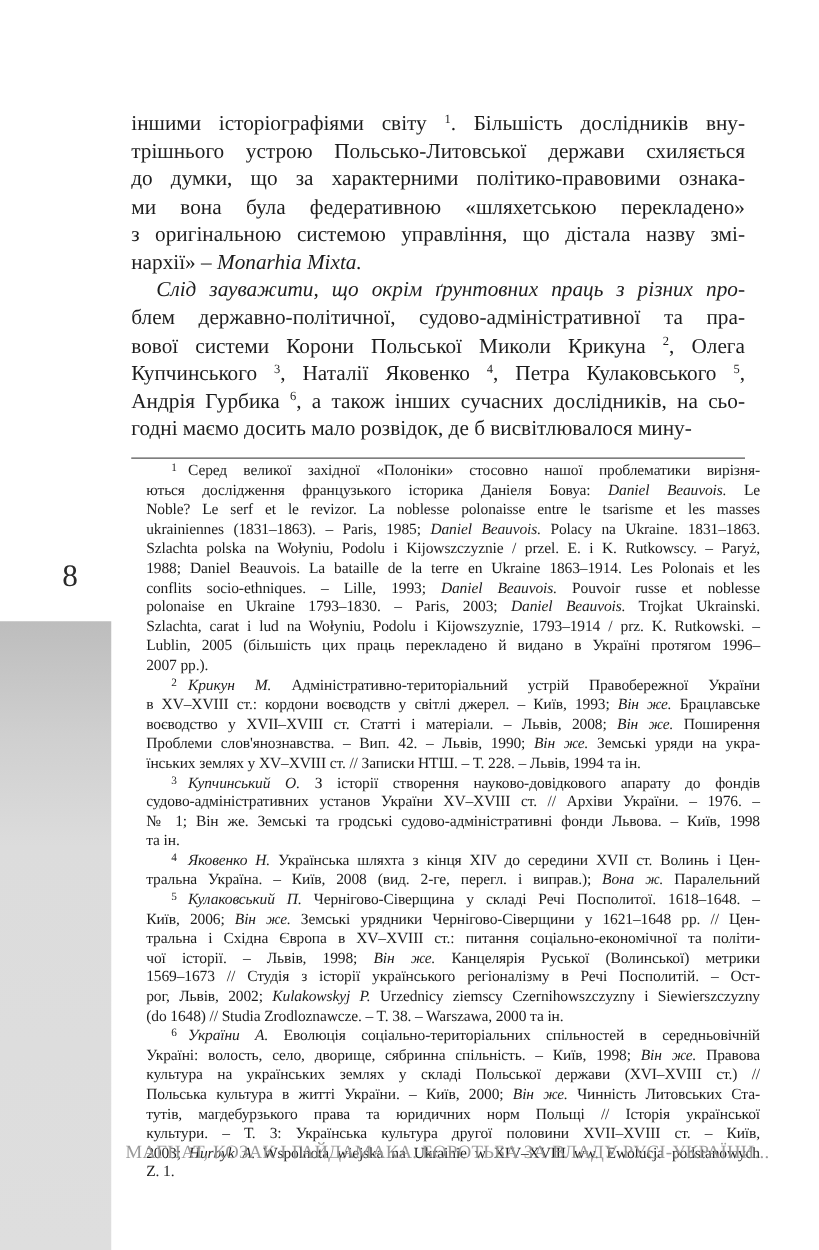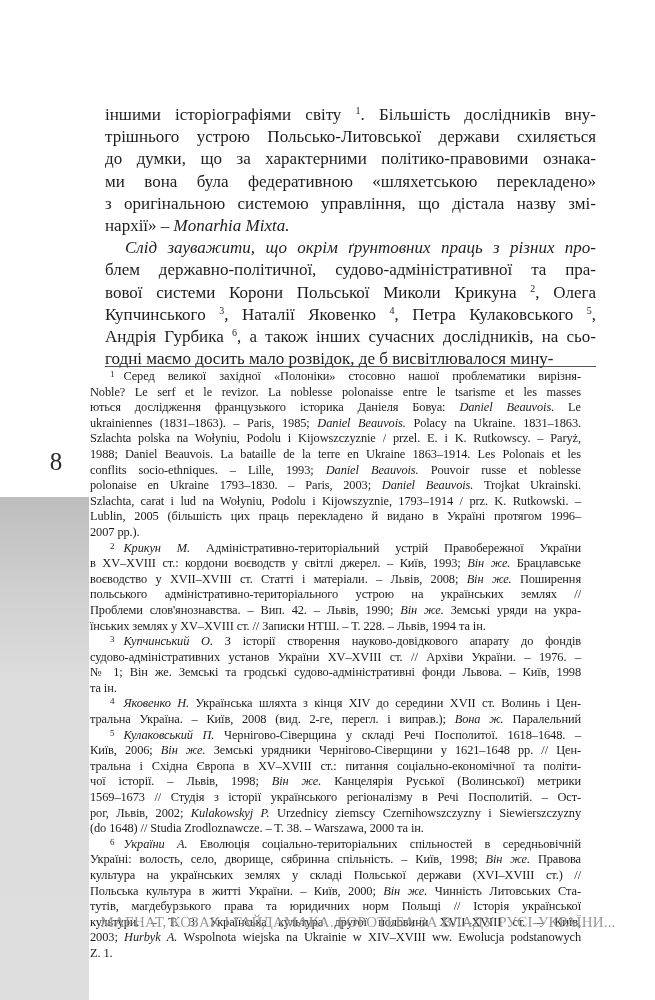--- a/index.html
+++ b/index.html
@@ -11,36 +11,36 @@
   }
   .side-band {
     position: absolute; left: 0; top: 497px; width: 89px; height: 503px;
     background: linear-gradient(to bottom, #bdbdbd 0px, #cfcfcf 90px, #dcdcdc 180px, #dedede 503px);
   }
   .page-number {
     position: absolute; left: 40px; top: 448px; width: 32px; text-align: center;
     font-size: 25px; color: #2a2a2a;
   }
   .body-text {
-    position: absolute; left: 105px; top: 104px; width: 491px;
+    position: absolute; left: 105px; top: 88px; width: 491px;
   }
   .mline {
     font-size: 17px; line-height: 22.2px; height: 22.2px;
     text-align: justify; text-align-last: justify; white-space: nowrap;
     overflow: visible;
   }
   .mline.last { text-align-last: left; }
   .mline.indent { text-indent: 20px; font-style: italic; }
   sup.fnref { font-size: 10px; vertical-align: 6px; line-height: 0; }
   .rule {
     position: absolute; left: 105px; top: 365.5px; width: 491px; height: 0;
     border-top: 1px solid #555;
   }
   .footnotes {
-    position: absolute; left: 90px; top: 369px; width: 491px;
+    position: absolute; left: 117px; top: 369px; width: 491px;
   }
   .fline {
     font-size: 12.4px; line-height: 15.6px; height: 15.6px;
     text-align: justify; text-align-last: justify; white-space: nowrap;
     letter-spacing: -0.1px;
   }
   .fline.last { text-align-last: left; }
   .fline.first { text-indent: 20px; }
   .fnmark { font-size: 9px; vertical-align: 3px; margin-right: 9px; line-height: 0; }
   i { }
@@ -76,36 +76,35 @@
       <div class="mline">Андрія Гурбика <sup class="fnref">6</sup>, а також інших сучасних дослідників, на сьо-</div>
       <div class="mline last">годні маємо досить мало розвідок, де б висвітлювалося мину-</div>
     </div>
 </div>
 
 <div class="rule"></div>
 
 <div class="footnotes" id="footnotes">
     <div>
       <div class="fline first"><span class="fnmark">1</span><span>Серед великої західної «Полоніки» стосовно нашої проблематики вирізня-</span></div>
+      <div class="fline"><span>ються дослідження французького історика Даніеля Бовуа: <i>Daniel Beauvois.</i> Le</span></div>
       <div class="fline"><span>Noble? Le serf et le revizor. La noblesse polonaisse entre le tsarisme et les masses</span></div>
-      <div class="fline"><span>ються дослідження французького історика Даніеля Бовуа: <i>Daniel Beauvois.</i> Le</span></div>
       <div class="fline"><span>ukrainiennes (1831–1863). – Paris, 1985; <i>Daniel Beauvois.</i> Polacy na Ukraine. 1831–1863.</span></div>
       <div class="fline"><span>Szlachta polska na Wołyniu, Podolu i Kijowszczyznie / przel. E. i K. Rutkowscy. – Paryż,</span></div>
       <div class="fline"><span>1988; Daniel Beauvois. La bataille de la terre en Ukraine 1863–1914. Les Polonais et les</span></div>
       <div class="fline"><span>conflits socio-ethniques. – Lille, 1993; <i>Daniel Beauvois.</i> Pouvoir russe et noblesse</span></div>
       <div class="fline"><span>polonaise en Ukraine 1793–1830. – Paris, 2003; <i>Daniel Beauvois.</i> Trojkat Ukrainski.</span></div>
       <div class="fline"><span>Szlachta, carat i lud na Wołyniu, Podolu i Kijowszyznie, 1793–1914 / prz. K. Rutkowski. –</span></div>
       <div class="fline"><span>Lublin, 2005 (більшість цих праць перекладено й видано в Україні протягом 1996–</span></div>
       <div class="fline last"><span>2007 рр.).</span></div>
     </div>
     <div>
       <div class="fline first"><span class="fnmark">2</span><span><i>Крикун М.</i> Адміністративно-територіальний устрій Правобережної України</span></div>
       <div class="fline"><span>в XV–XVIII ст.: кордони воєводств у світлі джерел. – Київ, 1993; <i>Він же.</i> Брацлавське</span></div>
       <div class="fline"><span>воєводство у XVII–XVIII ст. Статті і матеріали. – Львів, 2008; <i>Він же.</i> Поширення</span></div>
-      <div class="fline"><span>польського адміністративно-територіального устрою на українських землях //</span></div>
       <div class="fline"><span>Проблеми слов'янознавства. – Вип. 42. – Львів, 1990; <i>Він же.</i> Земські уряди на укра-</span></div>
       <div class="fline last"><span>їнських землях у XV–XVIII ст. // Записки НТШ. – Т. 228. – Львів, 1994 та ін.</span></div>
     </div>
     <div>
       <div class="fline first"><span class="fnmark">3</span><span><i>Купчинський О.</i> З історії створення науково-довідкового апарату до фондів</span></div>
       <div class="fline"><span>судово-адміністративних установ України XV–XVIII ст. // Архіви України. – 1976. –</span></div>
       <div class="fline"><span>№ 1; Він же. Земські та гродські судово-адміністративні фонди Львова. – Київ, 1998</span></div>
       <div class="fline last"><span>та ін.</span></div>
     </div>
     <div>

